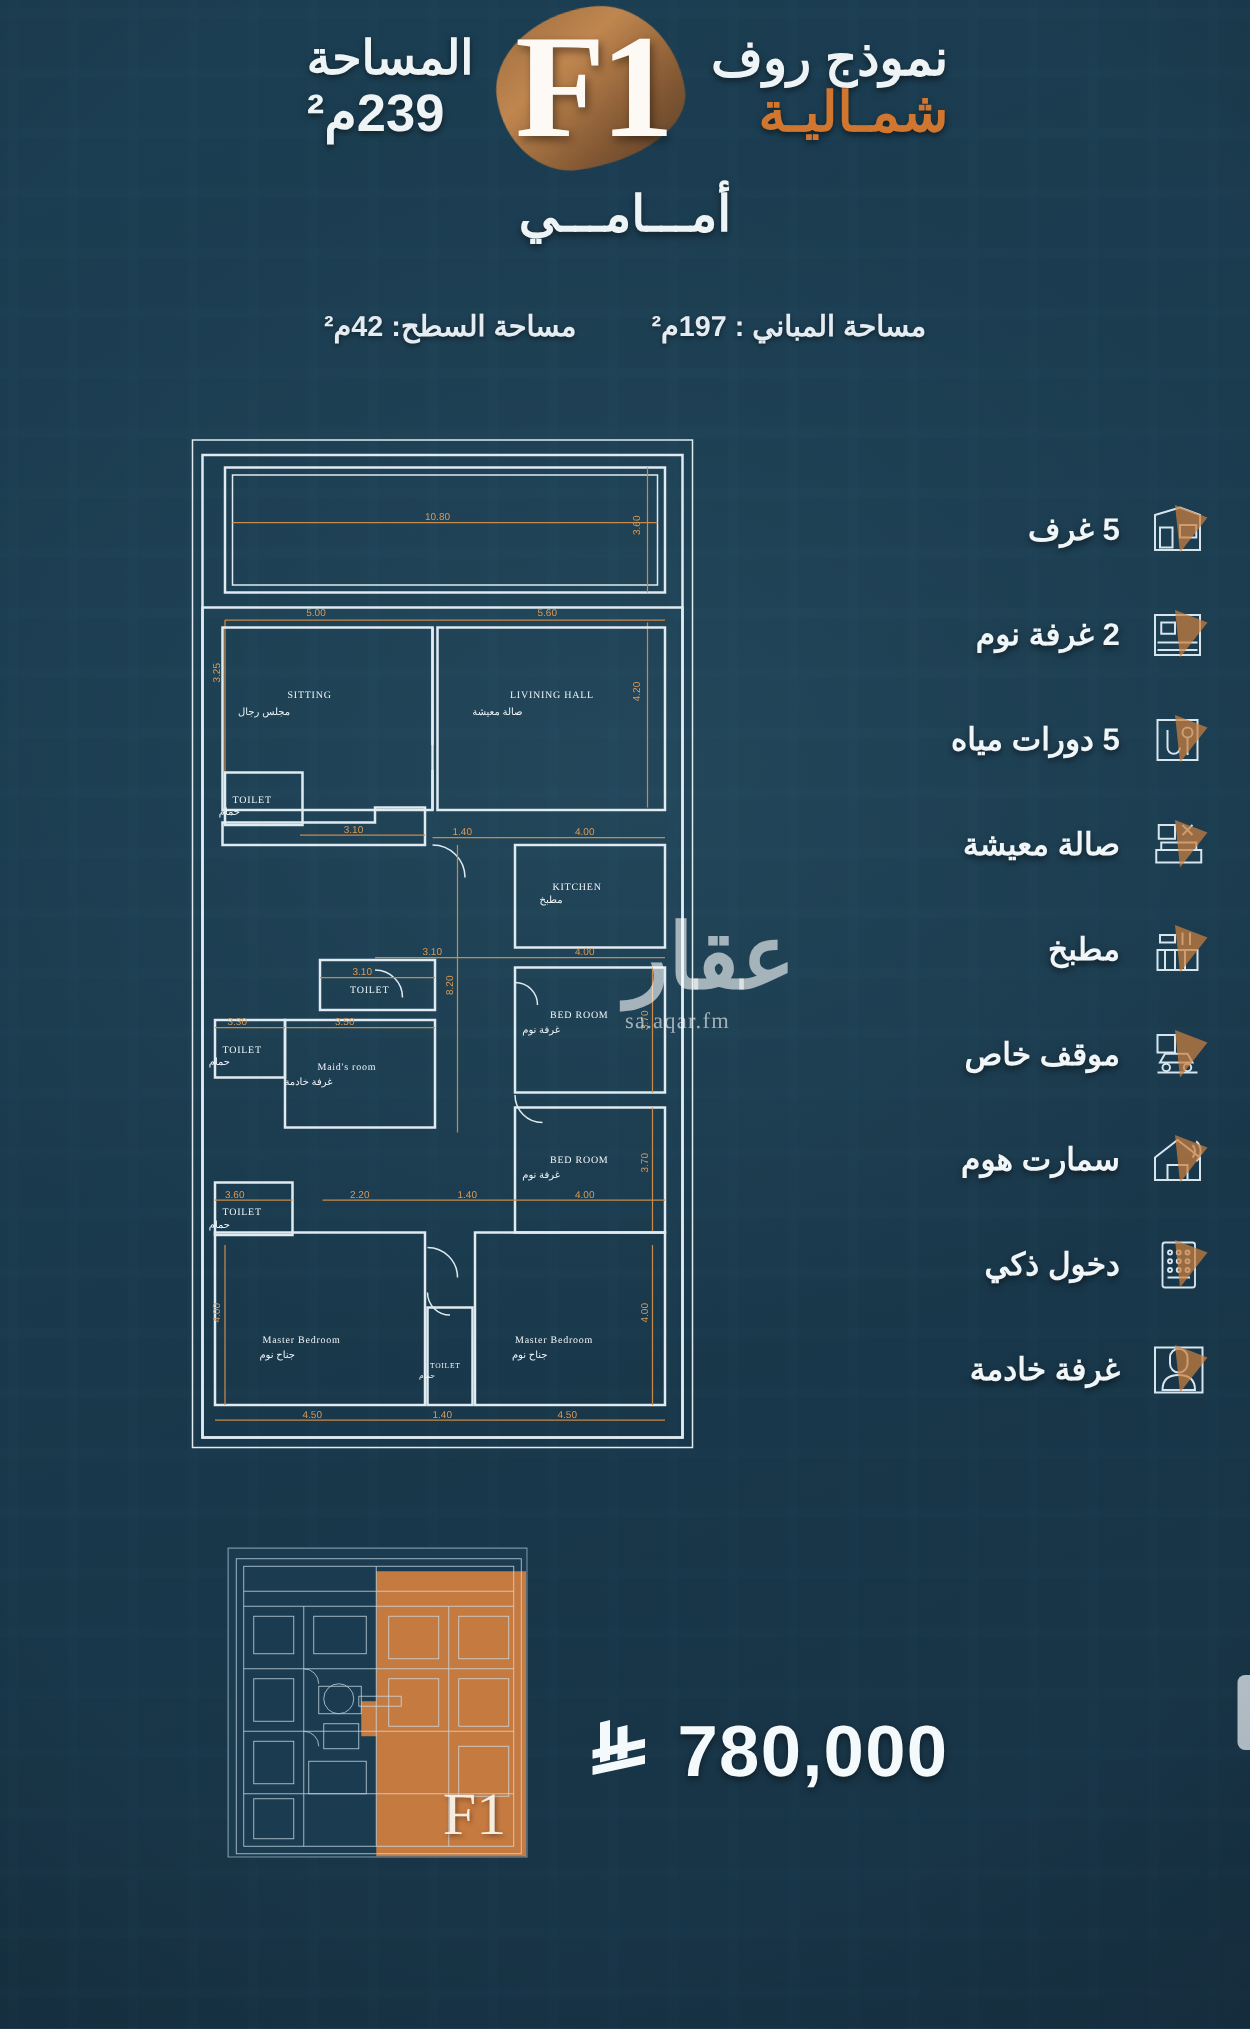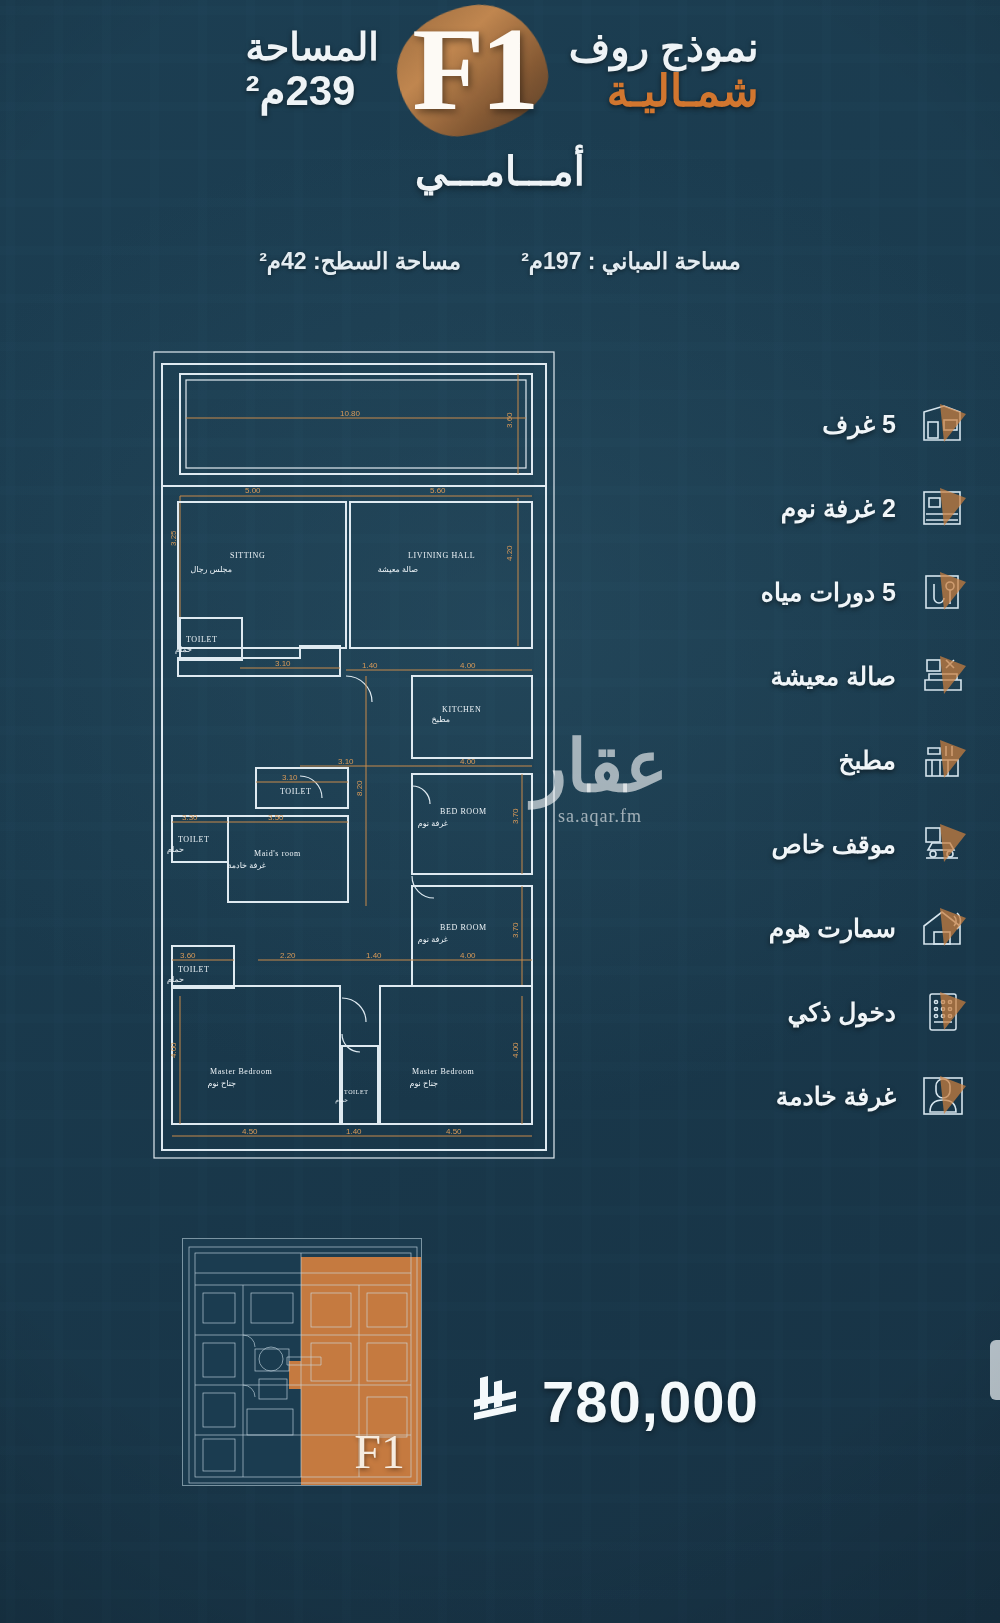--- a/index.html
+++ b/index.html
@@ -131,21 +131,21 @@
   .feature-label {
     font-size: 25px; font-weight: bold; color: #f0f5f8;
     text-shadow: 0 2px 5px rgba(0,0,0,0.5);
     white-space: nowrap;
     letter-spacing: 0.5px;
   }
 
   
   #watermark {
     position: absolute; left: 500px; top: 730px;
-    width: 200px; text-align: center;
+    width: 200px; text-align: left;
     pointer-events: none; z-index: 6;
   }
   #wm-ar {
     font-size: 72px; font-weight: bold; color: rgba(255,255,255,0.60);
     font-family: "Liberation Sans", sans-serif;
     line-height: 1; direction: rtl;
   }
   #wm-en {
     font-family: "Liberation Serif", serif;
     font-size: 18px; color: rgba(255,255,255,0.58);

